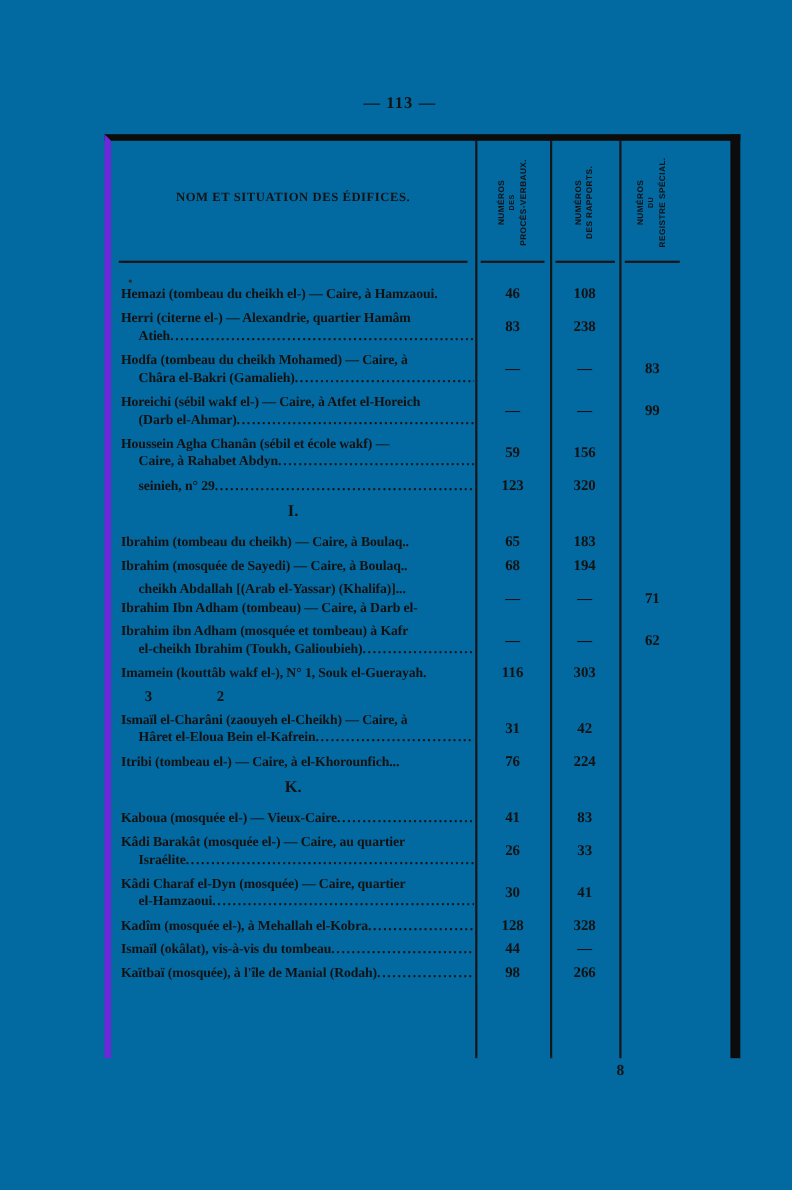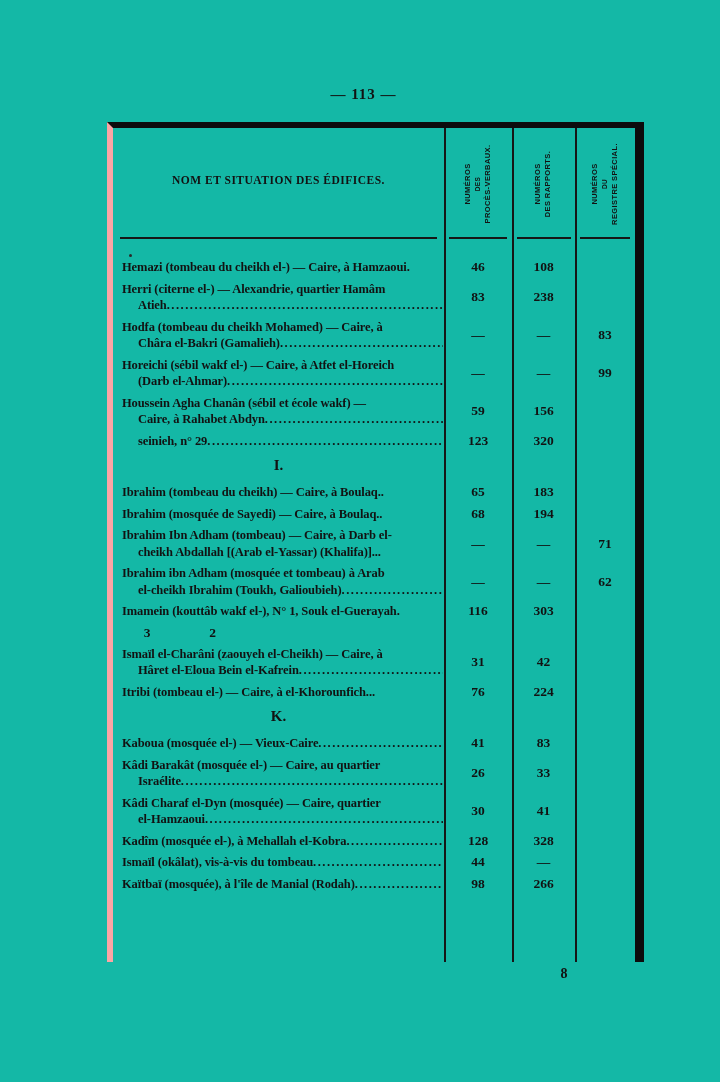--- a/index.html
+++ b/index.html
@@ -2,35 +2,34 @@
 <html><head>
 <meta charset="utf-8">
 <style>
   html,body { margin:0; padding:0; }
   body {
     width:720px; height:1082px;
     background:#ffffff;
     font-family:"Liberation Serif","DejaVu Serif",serif;
     color:#121212;
   }
-  .page { position:relative; width:720px; height:1082px; background:#14b8a6; overflow:hidden; }
+  .page { position:relative; width:720px; height:1082px; background:#0369a1; overflow:hidden; }
 
   .pagenum {
     position:absolute; top:86px; left:95px; width:537px;
     text-align:center; font-weight:bold; font-size:15px; letter-spacing:1px;
   }
 
   
   .frame {
-    position:absolute; left:95px; top:122px; width:537px; height:840px;
+    position:absolute; left:95px; top:122px; width:578px; height:840px;
     box-sizing:border-box;
     border-top:6px solid #0c0c0c;
-    border-left:6px solid #fca5a5;
+    border-left:6px solid #6d28d9;
     border-right:9px solid #0c0c0c;
-    margin-left:12px;
   }
   .sep { position:absolute; top:0; width:2px; height:834px; background:#161616; }
   .s1 { left:331px; } .s2 { left:399px; } .s3 { left:462px; }
 
   .hdr { position:absolute; left:0; top:0; width:522px; height:111px; }
   .namehead {
     position:absolute; left:0; top:0; width:331px; height:104px;
     display:flex; align-items:center; justify-content:center;
     font-weight:bold; font-size:11.5px; letter-spacing:0.5px; text-align:center;
   }
@@ -215,35 +214,35 @@
             <div class="l">
               <div class="txt">Ibrahim (mosquée de Sayedi) — Caire, à Boulaq..</div>
             </div>
           </div>
           <div class="num pv">68</div>
           <div class="num rap">194</div>
           <div class="num reg"></div>
         </div>
         <div class="entry">
           <div class="name">
+            <div class="l cont">
+              <div class="txt">cheikh Abdallah [(Arab el-Yassar) (Khalifa)]...</div>
+            </div>
             <div class="l">
               <div class="txt">Ibrahim Ibn Adham (tombeau) — Caire, à Darb el-</div>
             </div>
-            <div class="l cont">
-              <div class="txt">cheikh Abdallah [(Arab el-Yassar) (Khalifa)]...</div>
-            </div>
           </div>
           <div class="num pv">—</div>
           <div class="num rap">—</div>
           <div class="num reg">71</div>
         </div>
         <div class="entry">
           <div class="name">
             <div class="l">
-              <div class="txt">Ibrahim ibn Adham (mosquée et tombeau) à Arab</div>
+              <div class="txt">Ibrahim ibn Adham (mosquée et tombeau) à Kafr</div>
             </div>
             <div class="l cont">
               <div class="txt">el-cheikh Ibrahim (Toukh, Galioubieh)</div>
               <div class="dots">............................................................................................................................................</div>
             </div>
           </div>
           <div class="num pv">—</div>
           <div class="num rap">—</div>
           <div class="num reg">62</div>
         </div>

